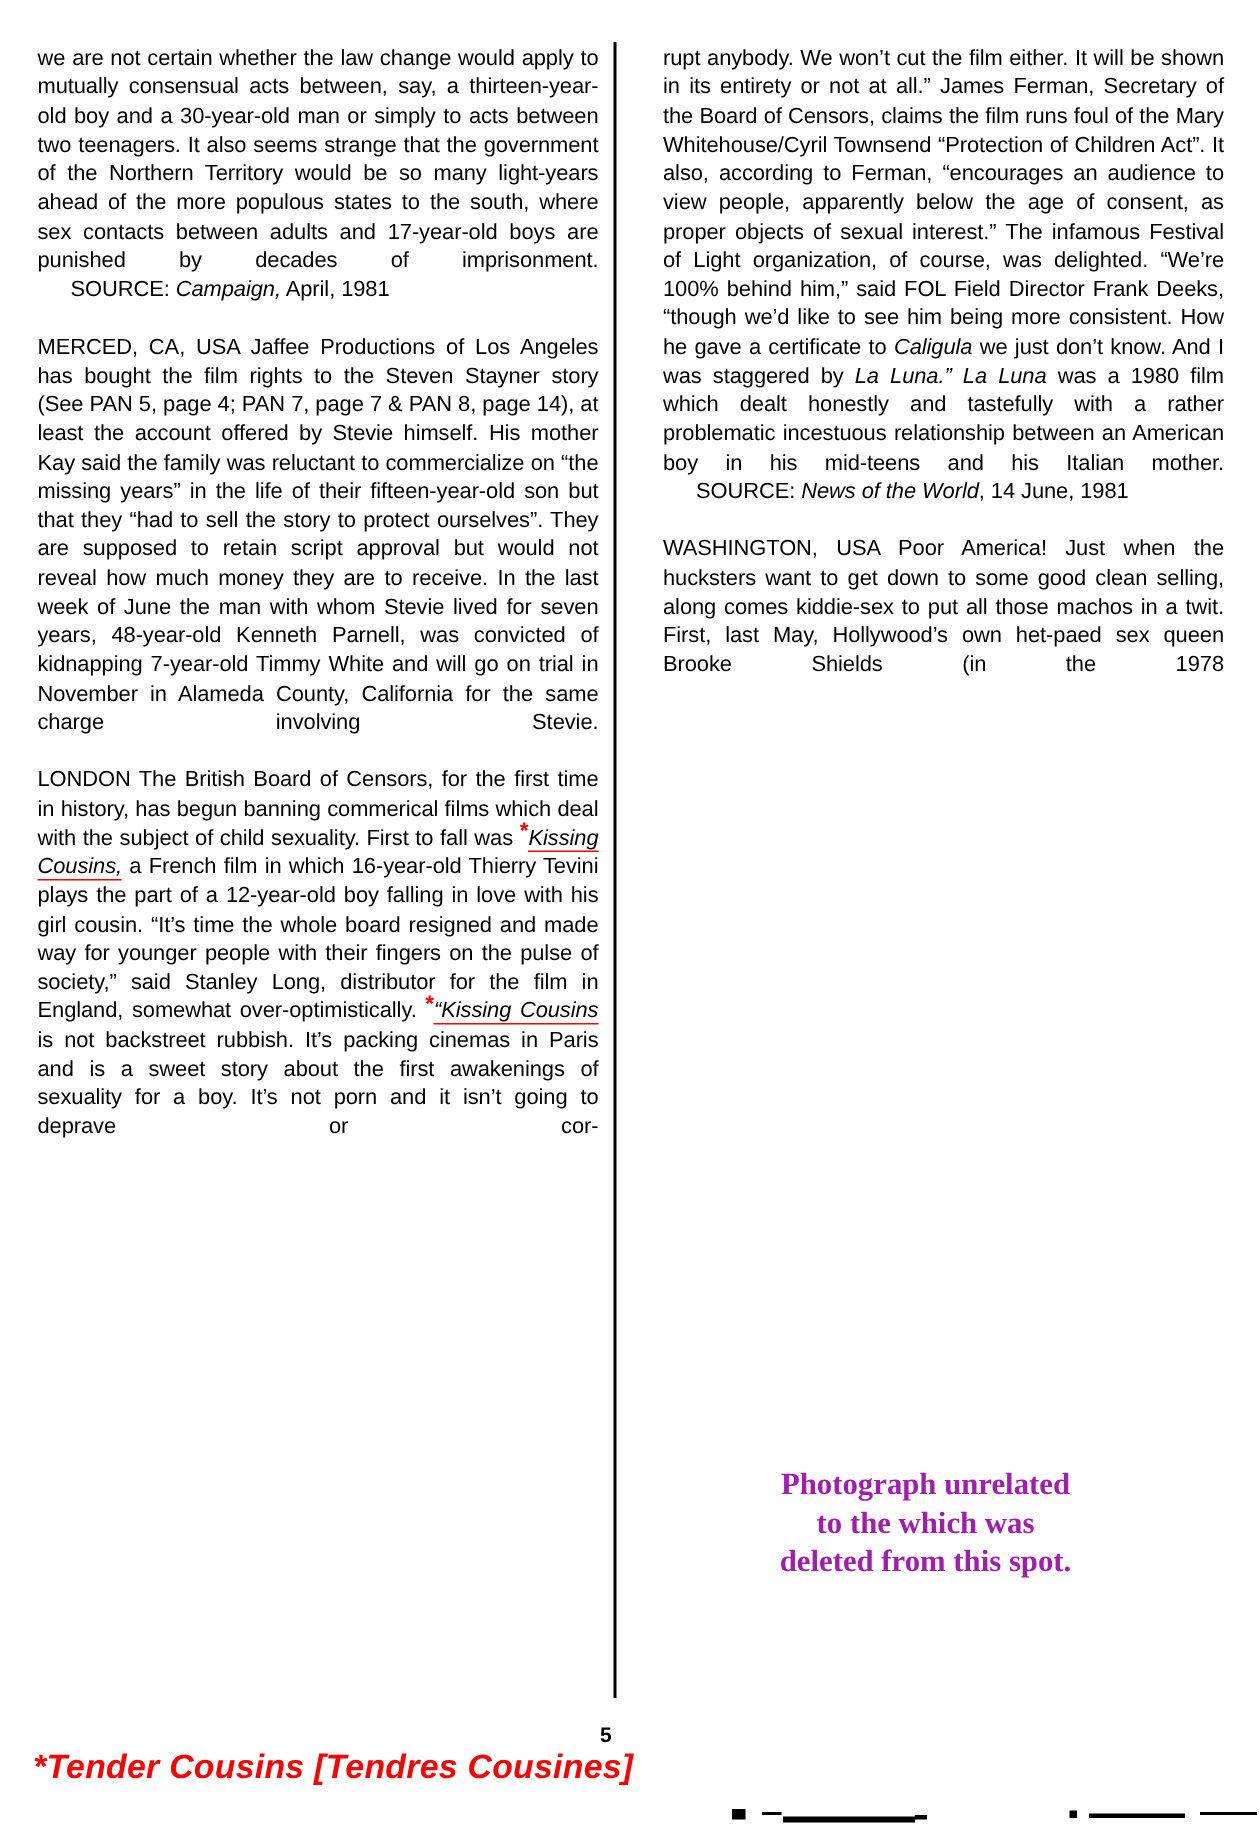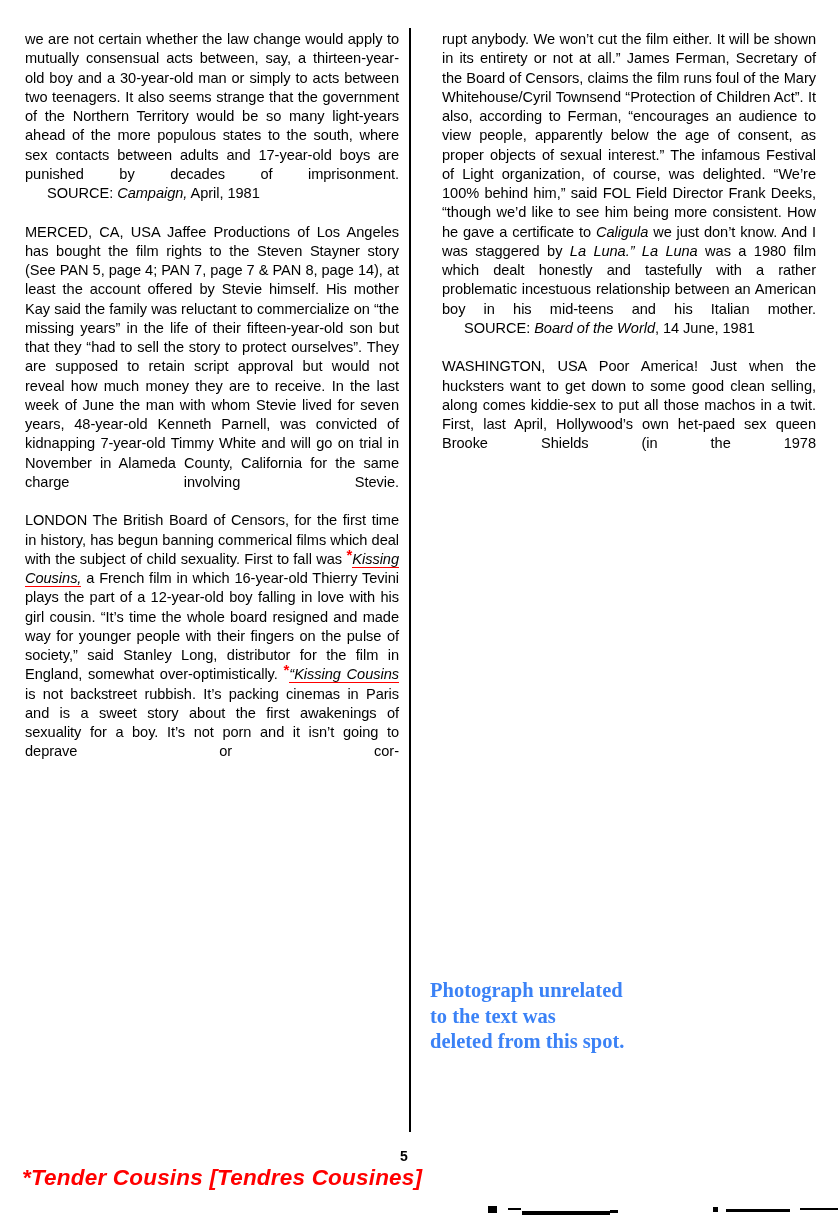--- a/index.html
+++ b/index.html
@@ -95,26 +95,26 @@
     font-weight: bold;
     font-family: "Liberation Sans", sans-serif;
   }
 
   
   .photo-note {
     position: absolute;
     left: 430px;
     top: 978px;
     width: 374px;
-    text-align: left;
+    text-align: center;
     font-family: "Liberation Serif", serif;
     font-weight: bold;
     font-size: 20.5px;
     line-height: 25.5px;
-    color: #3b82f6;
+    color: #a21caf;
   }
   .photo-note span { display: block; }
 
   
   .artifact { position: absolute; background: #000000; }
   .a1 { left: 488px; top: 1206px; width: 9px;   height: 7px; }
   .a2 { left: 508px; top: 1208px; width: 13px;  height: 2px; }
   .a3 { left: 522px; top: 1211px; width: 88px;  height: 4px; }
   .a4 { left: 610px; top: 1210px; width: 8px;   height: 3px; }
   .a5 { left: 713px; top: 1207px; width: 5px;   height: 5px; }
@@ -143,30 +143,30 @@
     <p class="para gap jall"><span>LONDON The British Board of Censors, for the first time in history, has begun banning commerical films which deal with the subject of child sexuality. First to fall was </span><span class="ast">*</span><span class="redu">Kissing Cousins,</span><span> a French film in which 16-year-old Thierry Tevini plays the part of a 12-year-old boy falling in love with his girl cousin. “It’s time the whole board resigned and made way for younger people with their fingers on the pulse of society,” said Stanley Long, distributor for the film in England, somewhat over-optimistically. </span><span class="ast">*</span><span class="redu">“Kissing Cousins </span><span>is not backstreet rubbish. It’s packing cinemas in Paris and is a sweet story about the first awakenings of sexuality for a boy. It’s not porn and it isn’t going to deprave or cor-</span></p>
 
   </div>
 
   <div class="col col-right">
 
     <p class="para jall"><span>rupt anybody. We won’t cut the film either. It will be shown in its entirety or not at all.” James Ferman, Secretary of the Board of Censors, claims the film runs foul of the Mary Whitehouse/Cyril Townsend “Protection of Children Act”. It also, according to Ferman, “encourages an audience to view people, apparently below the age of consent, as proper objects of sexual interest.” The infamous Festival of Light organization, of course, was delighted. “We’re 100% behind him,” said FOL Field Director Frank Deeks, “though we’d like to see him being more consistent. How he gave a certificate to </span><i>Caligula</i><span> we just don’t know. And I was staggered by </span><i>La Luna.” La Luna</i><span> was a 1980 film which dealt honestly and tastefully with a rather problematic incestuous relationship between an American boy in his mid-teens and his Italian mother.</span></p>
 
     <p class="para src">
       <span>SOURCE:</span>
-      <i>Board of the World</i><span>, 14 June, 1981</span>
+      <i>News of the World</i><span>, 14 June, 1981</span>
     </p>
 
-    <p class="para gap jall">WASHINGTON, USA Poor America! Just when the hucksters want to get down to some good clean selling, along comes kiddie-sex to put all those machos in a twit. First, last April, Hollywood’s own het-paed sex queen Brooke Shields (in the 1978</p>
+    <p class="para gap jall">WASHINGTON, USA Poor America! Just when the hucksters want to get down to some good clean selling, along comes kiddie-sex to put all those machos in a twit. First, last May, Hollywood’s own het-paed sex queen Brooke Shields (in the 1978</p>
 
   </div>
 
   <div class="photo-note">
     <span>Photograph unrelated</span>
-    <span>to the text was</span>
+    <span>to the which was</span>
     <span>deleted from this spot.</span>
   </div>
 
   <div class="page-number">5</div>
 
   <div class="footnote"><span>*</span><span>Tender Cousins [Tendres Cousines]</span></div>
 
   <div class="artifact a1"></div>
   <div class="artifact a2"></div>
   <div class="artifact a3"></div>

